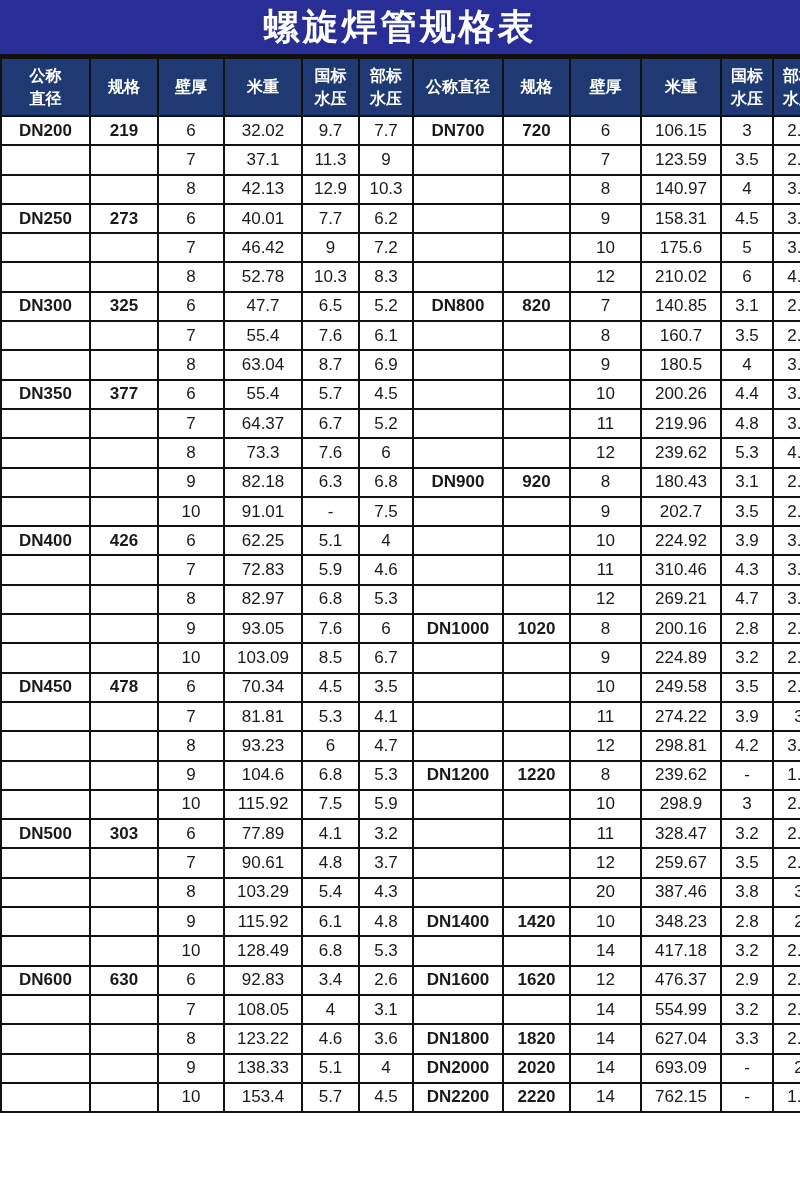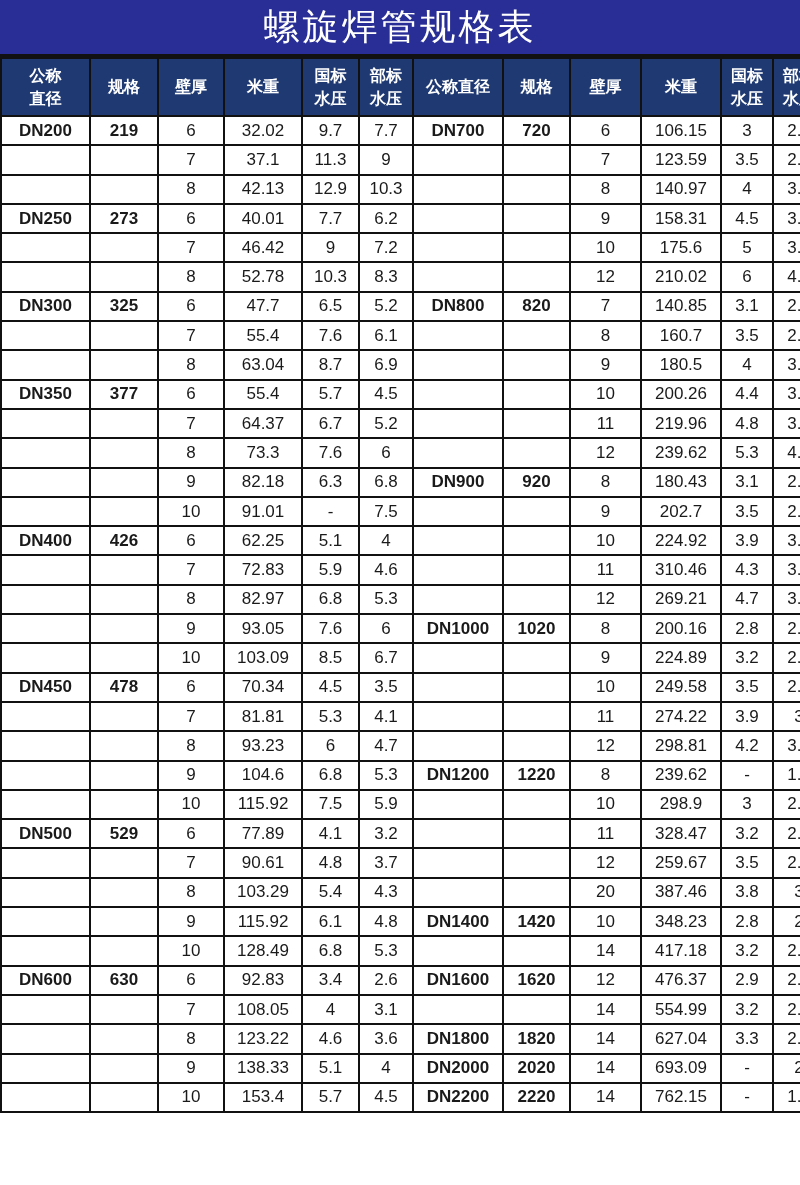--- a/index.html
+++ b/index.html
@@ -18,21 +18,21 @@
   }
   .title-bar{
     width:800px;
     height:57px;
     background:var(--title-bg);
     color:#ffffff;
     display:flex;
     align-items:center;
     justify-content:center;
     font-size:36px;
-    font-weight:normal;
+    font-weight:bold;
     letter-spacing:3px;
     border-bottom:3px solid var(--border);
     box-sizing:border-box;
   }
   table{
     width:800px;
     border-collapse:collapse;
     table-layout:fixed;
   }
   th,td{
@@ -422,21 +422,21 @@
         <td class="c5">5.9</td>
         <td class="c6"></td>
         <td class="c7"></td>
         <td class="c8">10</td>
         <td class="c9">298.9</td>
         <td class="c10">3</td>
         <td class="c11">2.3</td>
       </tr>
       <tr>
         <td class="c0">DN500</td>
-        <td class="c1">529</td>
+        <td class="c1">303</td>
         <td class="c2">6</td>
         <td class="c3">77.89</td>
         <td class="c4">4.1</td>
         <td class="c5">3.2</td>
         <td class="c6"></td>
         <td class="c7"></td>
         <td class="c8">11</td>
         <td class="c9">328.47</td>
         <td class="c10">3.2</td>
         <td class="c11">2.5</td>

